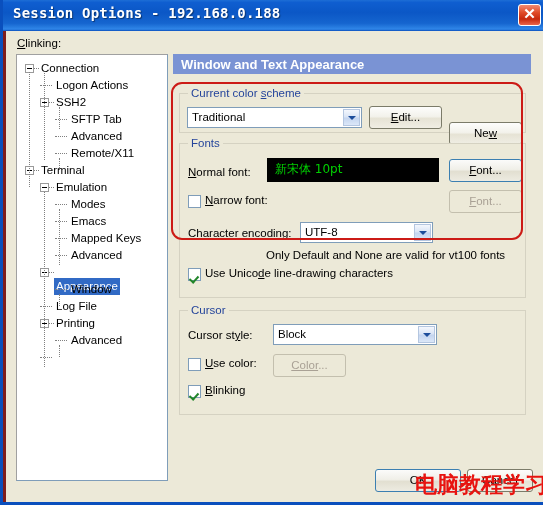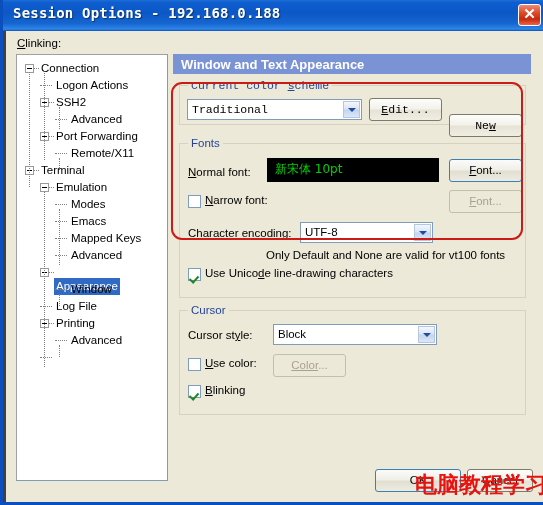--- a/index.html
+++ b/index.html
@@ -19,21 +19,21 @@
   }
 
   
   .win-frame {
     position: absolute;
     left: 0; top: 0;
     width: 543px; height: 505px;
     box-sizing: border-box;
     border: 3px solid #0a4fbd;
     border-top: none;
-    background: #404040;
+    background: #7f1d1d;
   }
   .titlebar {
     position: absolute;
     left: 0; top: 0;
     width: 543px; height: 31px;
     background: linear-gradient(to bottom,
         #1d6ed6 0%, #0f5ed0 8%, #0b57c6 40%,
         #1565cf 75%, #2f86e8 94%, #0a4fbd 100%);
     box-sizing: border-box;
   }
@@ -335,26 +335,25 @@
               <div class="dotline-h" style="left: 23px; width: 12px;"></div>
               <span class="lbl" style="position: absolute; left: 37px; top: 0px;">Logon Actions</span>
             </div>
             <div class="tnode">
               <div class="dotline-h" style="left: 32px; width: 5px;"></div>
               <div class="toggle" style="left: 23px;"></div>
               <span class="lbl" style="position: absolute; left: 37px; top: 0px;">SSH2</span>
             </div>
             <div class="tnode">
               <div class="dotline-h" style="left: 38px; width: 12px;"></div>
+              <span class="lbl" style="position: absolute; left: 52px; top: 0px;">SFTP Tab</span>
+            </div>
+            <div class="tnode">
+              <div class="dotline-h" style="left: 38px; width: 12px;"></div>
               <span class="lbl" style="position: absolute; left: 52px; top: 0px;">Advanced</span>
-            </div>
-            <div class="tnode">
-              <div class="dotline-h" style="left: 32px; width: 5px;"></div>
-              <div class="toggle" style="left: 23px;"></div>
-              <span class="lbl" style="position: absolute; left: 37px; top: 0px;">Port Forwarding</span>
             </div>
             <div class="tnode">
               <div class="dotline-h" style="left: 38px; width: 12px;"></div>
               <span class="lbl" style="position: absolute; left: 52px; top: 0px;">Remote/X11</span>
             </div>
             <div class="tnode">
               <div class="dotline-h" style="left: 17px; width: 5px;"></div>
               <div class="toggle" style="left: 8px;"></div>
               <span class="lbl" style="position: absolute; left: 22px; top: 0px;">Terminal</span>
             </div>
@@ -412,21 +411,21 @@
             <div class="dotline-v" style="left: 42px; top: 154px; height: 56px;"></div>
             <div class="dotline-v" style="left: 42px; top: 239px; height: 12px;"></div>
             <div class="dotline-v" style="left: 42px; top: 290px; height: 12px;"></div>
           </div>
       </div>
 
       <div class="pane-header">
         <div class="ph-text">Window and Text Appearance</div>
       </div>
 
-      <div class="group" style="left:173px; top:54px; width:347px; height:40px;font-family:Liberation Mono, monospace;">
+      <div class="group" style="left:173px; top:62px; width:347px; height:40px;">
         <div class="g-title"><span>Current color </span><span class="ul">s</span><span>cheme</span></div>
         <div class="combo" style="left:7px; top:13px; width:175px;">
           <div class="val">Traditional</div>
           <div class="arrowbox"></div>
         </div>
         <div class="btn" style="left:189px; top:12px; width:73px;"><span class="ul">E</span><span>dit...</span></div>
         <div class="btn" style="left:269px; top:12px; width:73px;margin-top:16px;"><span>Ne</span><span class="ul">w</span></div>
       </div>
 
       <div class="group" style="left:173px; top:112px; width:347px; height:155px;">

